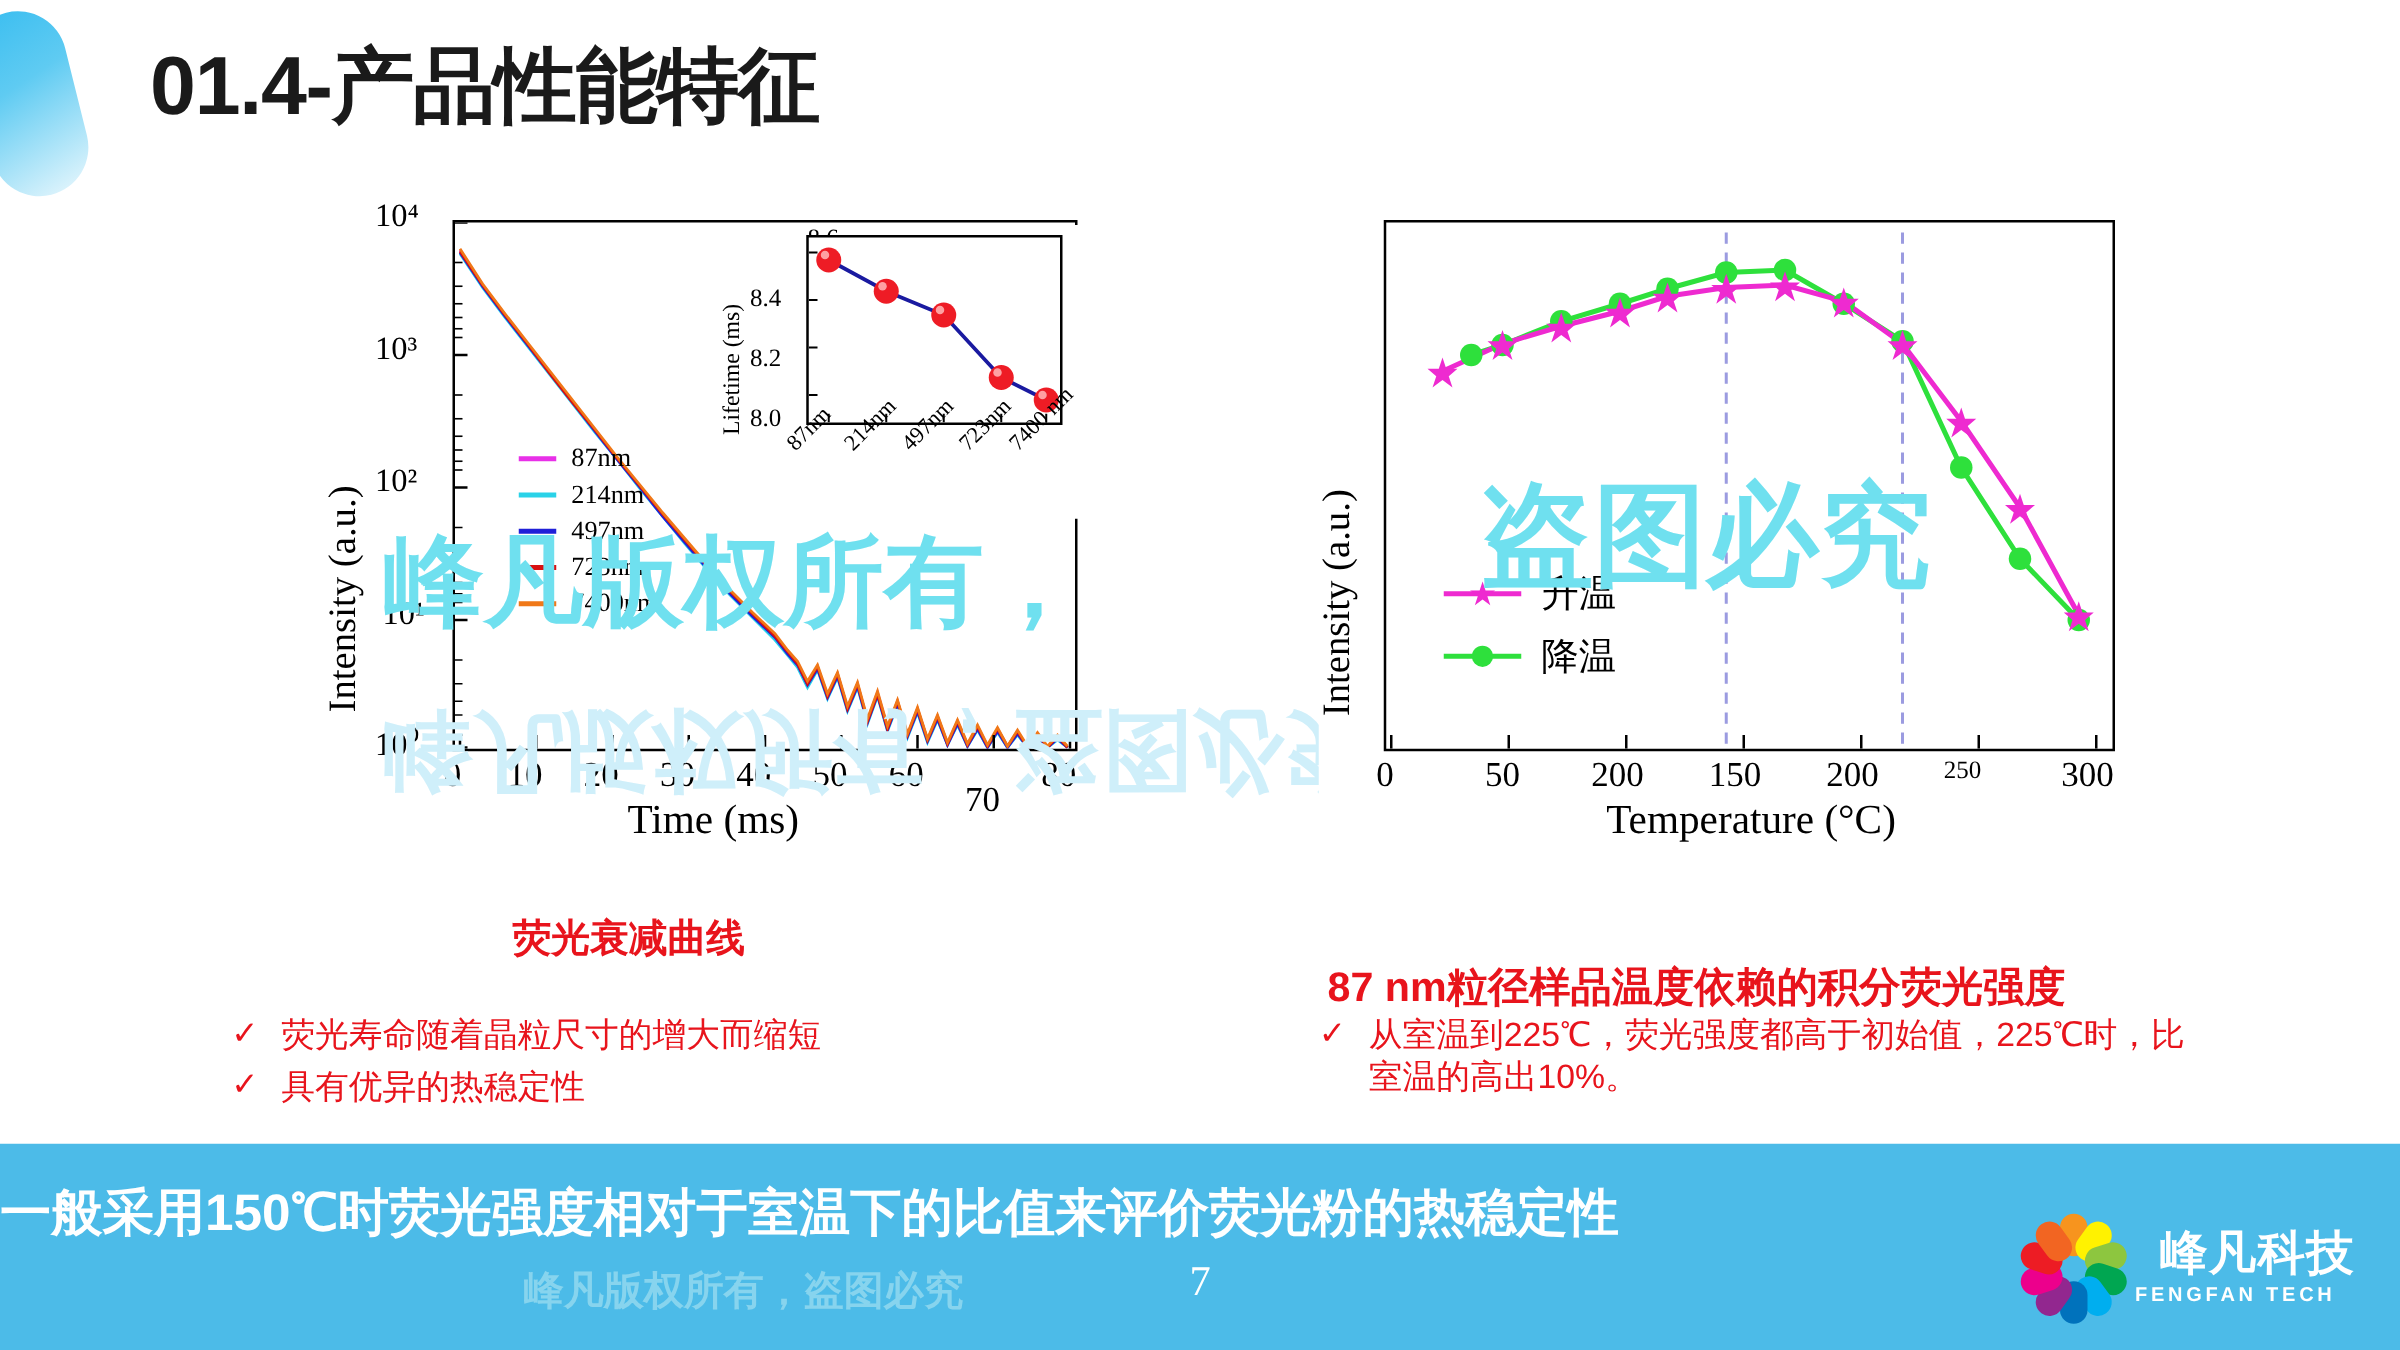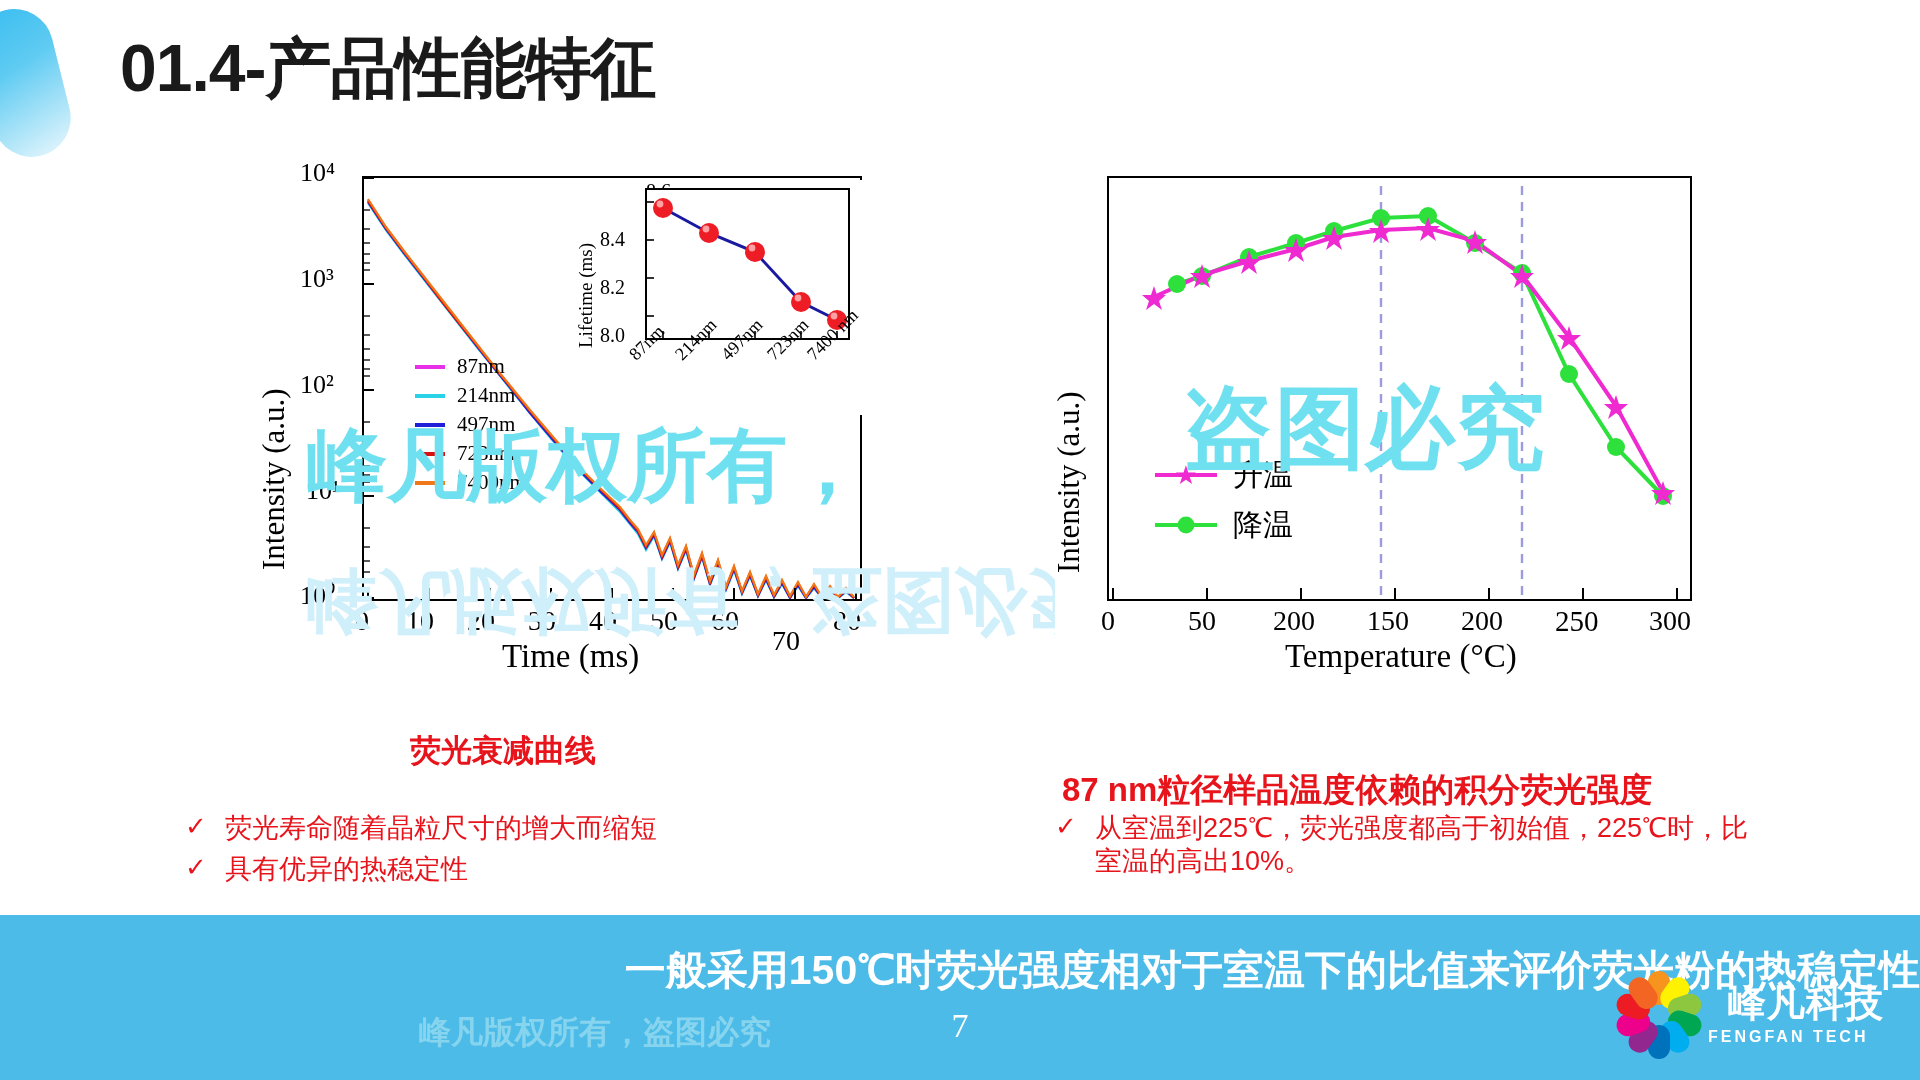--- a/index.html
+++ b/index.html
@@ -80,21 +80,21 @@
   .bullet{display:flex;align-items:flex-start;margin-bottom:8px;}
   .bullet .chk{width:40px;flex:0 0 40px;font-size:26px;line-height:1.15;}
   .bullet .txt{font-size:27px;line-height:1.22;}
 
   
   .banner{
     position:absolute;left:0;bottom:0;width:1920px;height:165px;
     background:#4cbbe8;
   }
   .banner-text{
-    position:absolute;left:0;top:28px;width:1920px;text-align:right;
+    position:absolute;left:0;top:28px;width:1920px;text-align:left;
     color:#ffffff;font-size:41px;font-weight:bold;white-space:nowrap;
     font-family:"Liberation Sans",sans-serif;
   }
   .page-num{
     position:absolute;left:0;top:92px;width:1920px;text-align:center;
     color:#ffffff;font-size:34px;font-family:"Liberation Serif",serif;
   }
   .banner-wm{
     position:absolute;left:0;top:96px;width:1190px;text-align:center;
     color:#87d4ee;font-size:32px;font-weight:bold;white-space:nowrap;
@@ -326,21 +326,21 @@
         <line x1="568" y1="421" x2="568" y2="410"></line>
       </g>
     </svg>
   </div>
 
   <div class="tick-lbl" style="left:46px;top:437px;font-size:28px;">0</div>
   <div class="tick-lbl" style="left:133px;top:437px;font-size:28px;">50</div>
   <div class="tick-lbl" style="left:218px;top:437px;font-size:28px;">200</div>
   <div class="tick-lbl" style="left:312px;top:437px;font-size:28px;">150</div>
   <div class="tick-lbl" style="left:406px;top:437px;font-size:28px;">200</div>
-  <div class="tick-lbl" style="left:500px;top:437px;font-size:29px;">250</div>
+  <div class="tick-lbl" style="left:500px;top:437px;font-size:20px;">250</div>
   <div class="tick-lbl" style="left:594px;top:437px;font-size:28px;">300</div>
 
   <div class="axis-xlabel" style="left:230px;top:470px;font-size:33px;">Temperature (°C)</div>
 
   <div class="legend-r" style="left:100px;top:282px;">
     <div class="row">
       <span class="swatch" style="background:#ee2ad0;">
         <span class="mk" style="color:#ee2ad0;font-size:26px;line-height:1;">★</span>
       </span>
       <span>升温</span>

